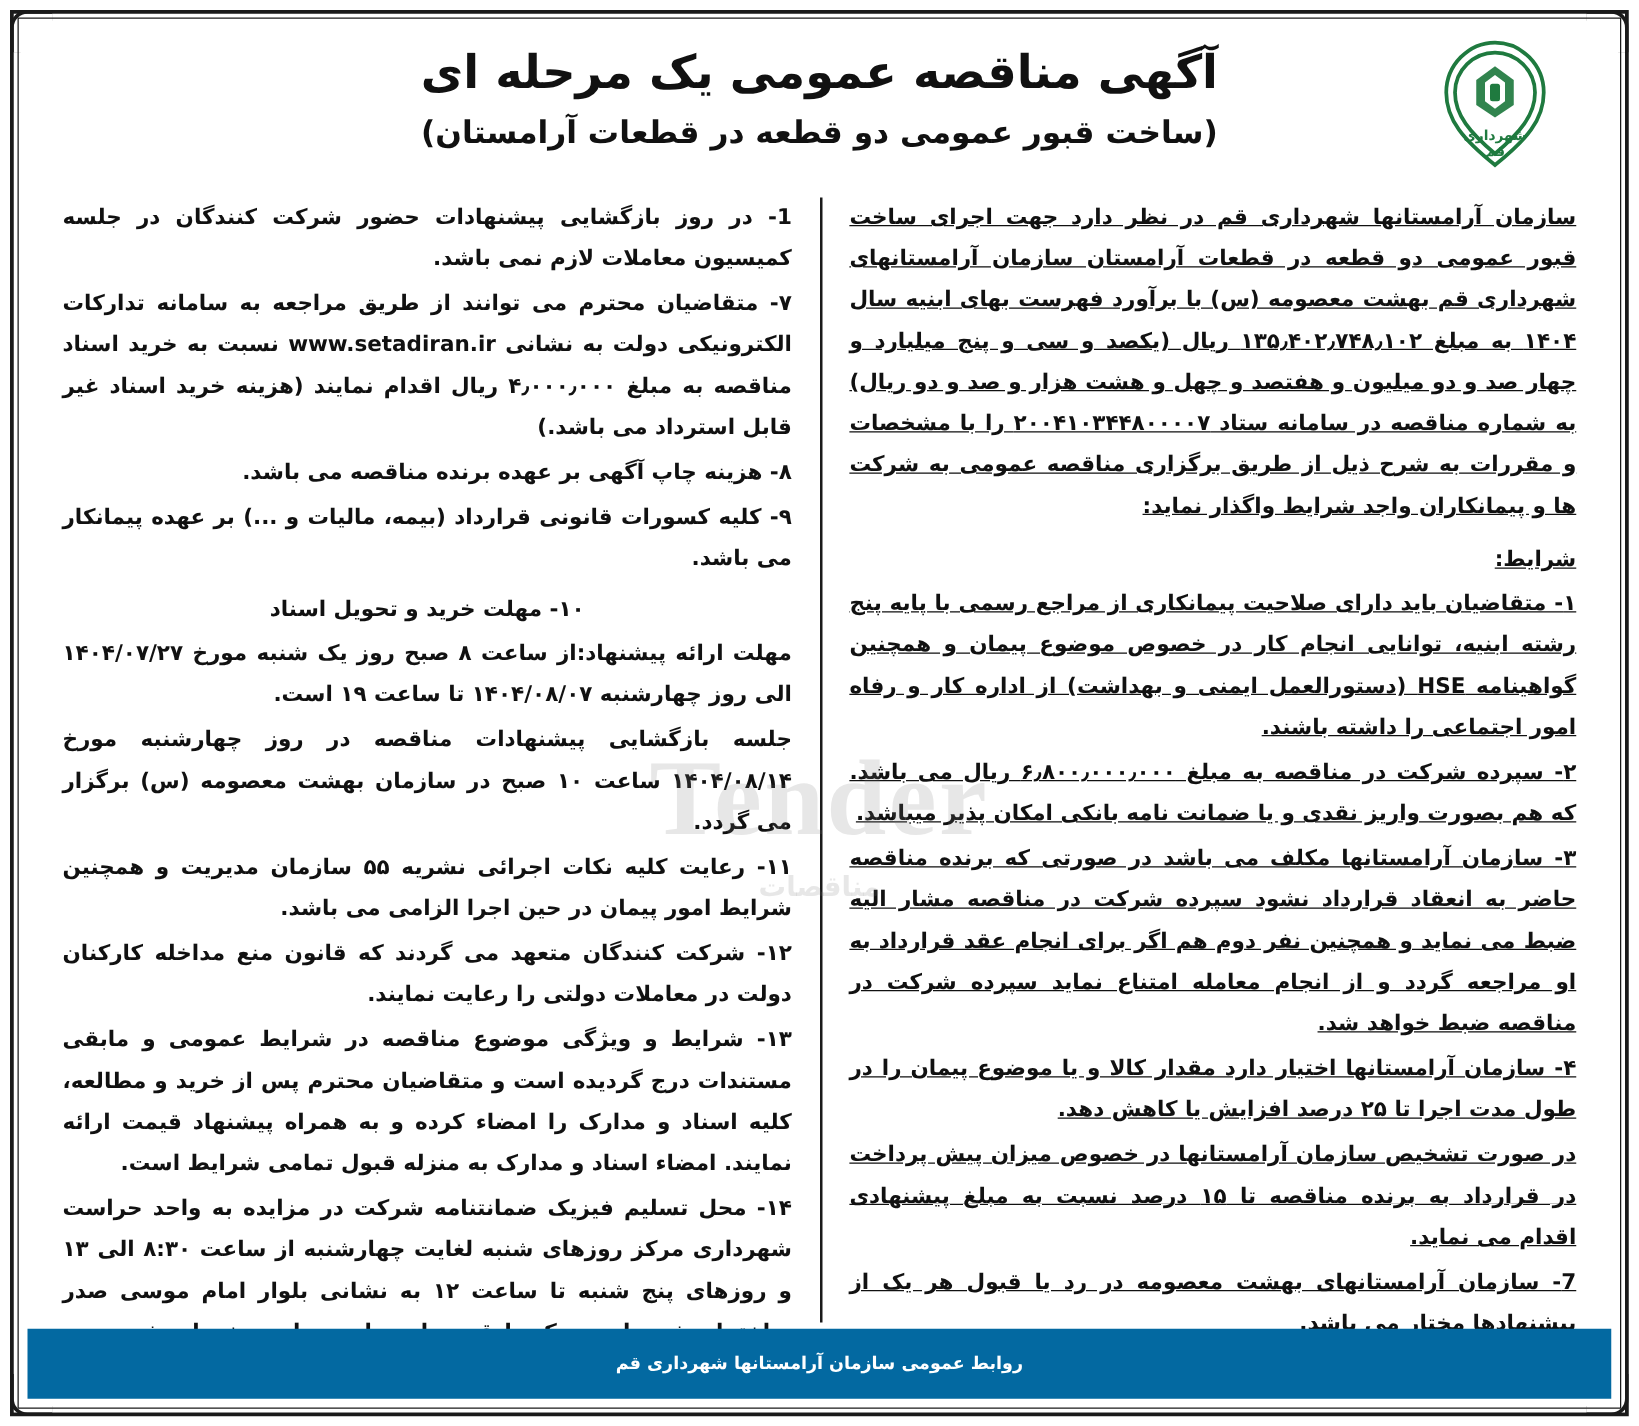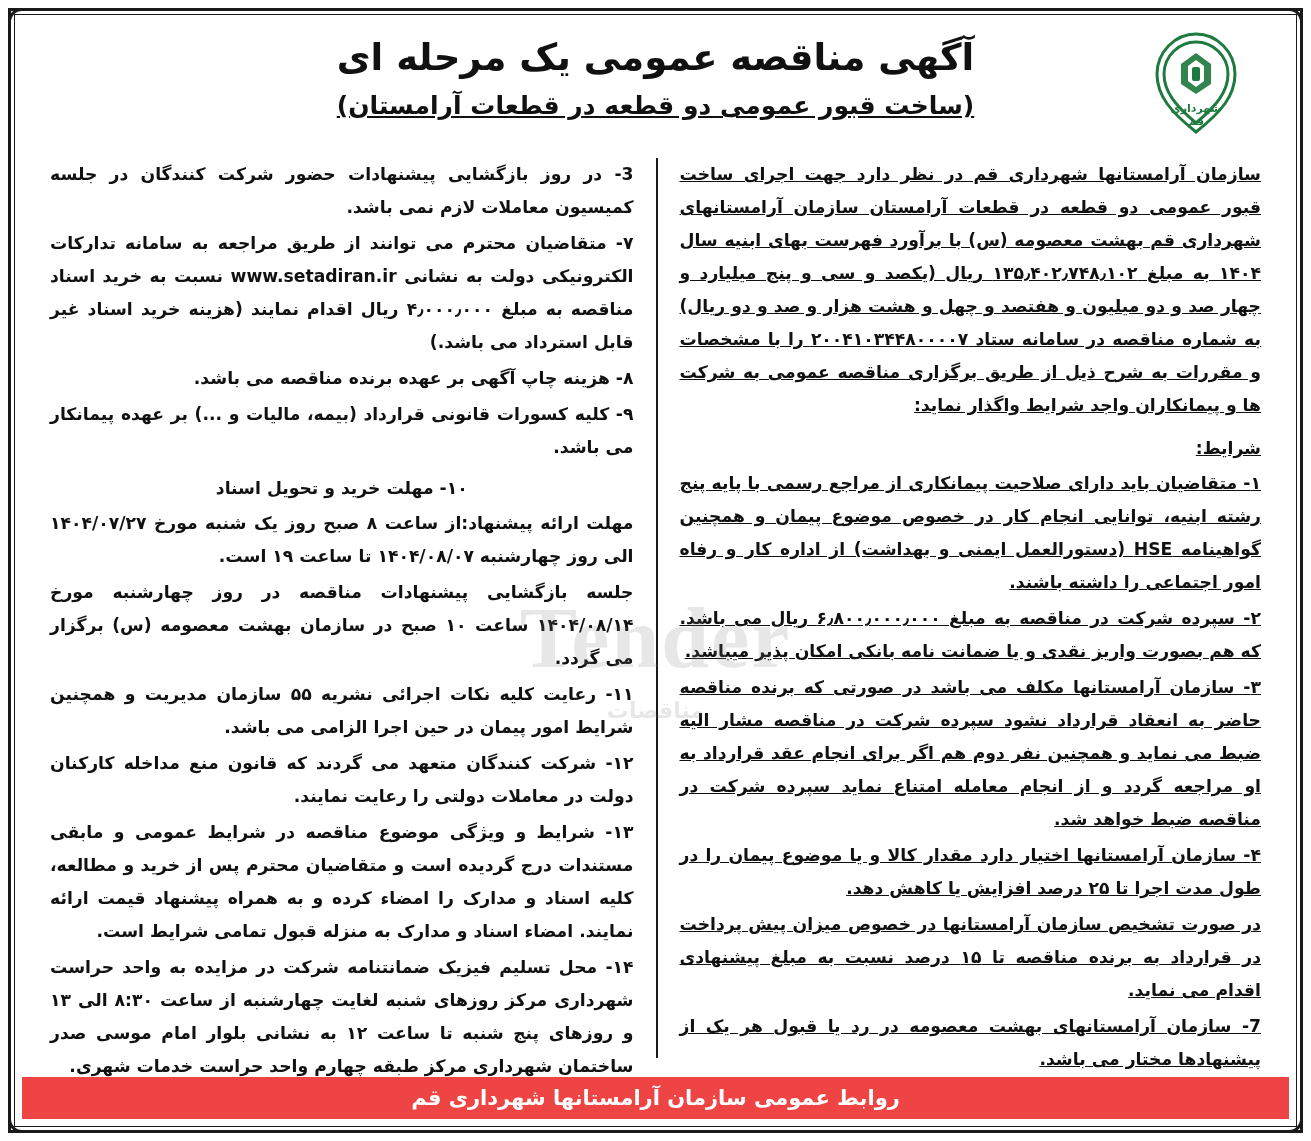--- a/index.html
+++ b/index.html
@@ -72,21 +72,20 @@
     letter-spacing: -1px;
     line-height: 1.2;
     text-align: center;
   }
   .sub-title {
     font-size: 25px;
     font-weight: bold;
     color: #111;
     margin-top: 10px;
     line-height: 1.3;
-    text-decoration: underline;
   }
 
   
   .columns {
     display: flex;
     flex-direction: row;
     margin-top: 6px;
     height: 900px;
     position: relative;
   }
@@ -145,27 +144,27 @@
     font-weight: bold;
     color: rgba(120,120,120,0.18);
     pointer-events: none;
     z-index: 5;
   }
 
   
   .footer {
     position: absolute;
     left: 0; right: 0; bottom: 0;
-    height: 42px;
-    background: #ef4444;
+    height: 56px;
+    background: #0369a1;
     color: #ffffff;
     display: flex;
     align-items: center;
     justify-content: center;
-    font-size: 21px;
+    font-size: 14px;
     font-weight: bold;
   }
 </style>
 </head>
 <body>
 
 <div class="page">
   <div class="frame-outer"></div>
   <div class="frame-inner"></div>
   <div class="corner tl"></div>
@@ -206,21 +205,21 @@
         <p class="para section-label">شرایط:</p>
         <p class="para">۱- متقاضیان باید دارای صلاحیت پیمانکاری از مراجع رسمی با پایه پنج رشته ابنیه، توانایی انجام کار در خصوص موضوع پیمان و همچنین گواهینامه HSE (دستورالعمل ایمنی و بهداشت) از اداره کار و رفاه امور اجتماعی را داشته باشند.</p>
         <p class="para">۲- سپرده شرکت در مناقصه به مبلغ ۶٫۸۰۰٫۰۰۰٫۰۰۰ ریال می باشد. که هم بصورت واریز نقدی و یا ضمانت نامه بانکی امکان پذیر میباشد.</p>
         <p class="para">۳- سازمان آرامستانها مکلف می باشد در صورتی که برنده مناقصه حاضر به انعقاد قرارداد نشود سپرده شرکت در مناقصه مشار الیه ضبط می نماید و همچنین نفر دوم هم اگر برای انجام عقد قرارداد به او مراجعه گردد و از انجام معامله امتناع نماید سپرده شرکت در مناقصه ضبط خواهد شد.</p>
         <p class="para">۴- سازمان آرامستانها اختیار دارد مقدار کالا و یا موضوع پیمان را در طول مدت اجرا تا ۲۵ درصد افزایش یا کاهش دهد.</p>
         <p class="para">در صورت تشخیص سازمان آرامستانها در خصوص میزان پیش پرداخت در قرارداد به برنده مناقصه تا ۱۵ درصد نسبت به مبلغ پیشنهادی اقدام می نماید.</p>
         <p class="para">7- سازمان آرامستانهای بهشت معصومه در رد یا قبول هر یک از پیشنهادها مختار می باشد.</p>
       </div>
 
       <div class="col col-left">
-        <p class="para">3- در روز بازگشایی پیشنهادات حضور شرکت کنندگان در جلسه کمیسیون معاملات لازم نمی باشد.</p>
+        <p class="para">1- در روز بازگشایی پیشنهادات حضور شرکت کنندگان در جلسه کمیسیون معاملات لازم نمی باشد.</p>
         <p class="para">۷- متقاضیان محترم می توانند از طریق مراجعه به سامانه تدارکات الکترونیکی دولت به نشانی www.setadiran.ir نسبت به خرید اسناد مناقصه به مبلغ ۴٫۰۰۰٫۰۰۰ ریال اقدام نمایند (هزینه خرید اسناد غیر قابل استرداد می باشد.)</p>
         <p class="para">۸- هزینه چاپ آگهی بر عهده برنده مناقصه می باشد.</p>
         <p class="para">۹- کلیه کسورات قانونی قرارداد (بیمه، مالیات و ...) بر عهده پیمانکار می باشد.</p>
         <p class="para section-label center-item">۱۰- مهلت خرید و تحویل اسناد</p>
         <p class="para"><span class="bold-item">مهلت ارائه پیشنهاد:</span><span>از ساعت ۸ صبح روز یک شنبه مورخ ۱۴۰۴/۰۷/۲۷ الی روز چهارشنبه ۱۴۰۴/۰۸/۰۷ تا ساعت ۱۹ است.</span></p>
         <p class="para"><span class="bold-item">جلسه بازگشایی پیشنهادات مناقصه</span> <span>در روز چهارشنبه مورخ ۱۴۰۴/۰۸/۱۴ ساعت ۱۰ صبح در سازمان بهشت معصومه (س) برگزار می گردد.</span></p>
         <p class="para">۱۱- رعایت کلیه نکات اجرائی نشریه ۵۵ سازمان مدیریت و همچنین شرایط امور پیمان در حین اجرا الزامی می باشد.</p>
         <p class="para">۱۲- شرکت کنندگان متعهد می گردند که قانون منع مداخله کارکنان دولت در معاملات دولتی را رعایت نمایند.</p>
         <p class="para">۱۳- شرایط و ویژگی موضوع مناقصه در شرایط عمومی و مابقی مستندات درج گردیده است و متقاضیان محترم پس از خرید و مطالعه، کلیه اسناد و مدارک را امضاء کرده و به همراه پیشنهاد قیمت ارائه نمایند. امضاء اسناد و مدارک به منزله قبول تمامی شرایط است.</p>
         <p class="para">۱۴- محل تسلیم فیزیک ضمانتنامه شرکت در مزایده به واحد حراست شهرداری مرکز روزهای شنبه لغایت چهارشنبه از ساعت ۸:۳۰ الی ۱۳ و روزهای پنج شنبه تا ساعت ۱۲ به نشانی بلوار امام موسی صدر ساختمان شهرداری مرکز طبقه چهارم واحد حراست خدمات شهری.</p>

